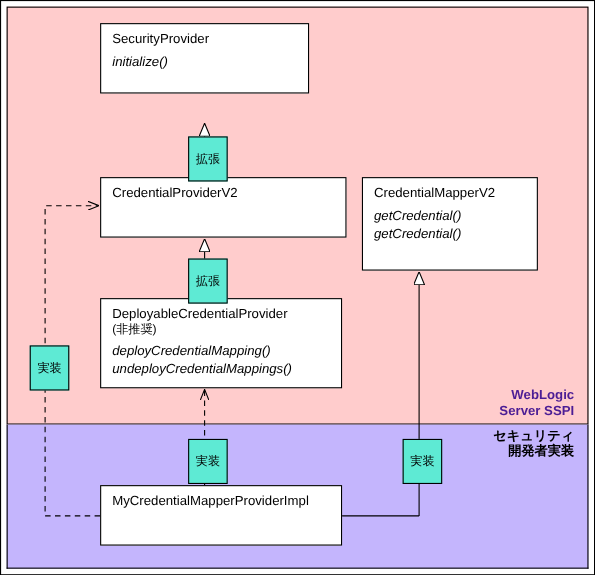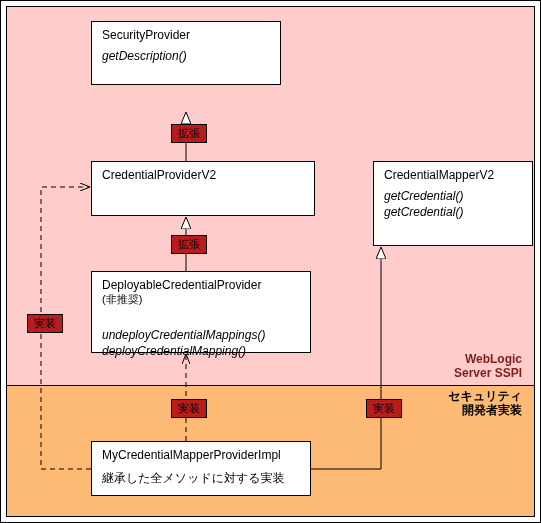--- a/index.html
+++ b/index.html
@@ -1,70 +1,69 @@
 <!DOCTYPE html>
 <html><head>
 <meta charset="utf-8">
 <style>
   * { box-sizing: border-box; }
   body { margin: 0; font-family: Arial, sans-serif; font-size: 12px; background: #fff; }
   .canvas { position: relative; width: 541px; height: 523px; border: 1px solid #000; }
   .zone-top { position: absolute; left: 5px; top: 5px; right: 5px; height: 380px; background: #fcc; border: 1px solid #000; }
-  .zone-bottom { position: absolute; left: 5px; top: 385px; right: 5px; bottom: 5px; background: #fdba74; border: 1px solid #000; border-top: none; }
+  .zone-bottom { position: absolute; left: 5px; top: 385px; right: 5px; bottom: 5px; background: #c4b5fd; border: 1px solid #000; border-top: none; }
   .box { position: absolute; background: #fff; border: 1px solid #000; padding: 6px 10px; }
   .title { font-weight: normal; margin-bottom: 6px; }
   .method { font-style: italic; margin: 0; line-height: 1.35; }
   .sub { font-size: 11px; }
-  .zone-label-top { position: absolute; right: 12px; bottom: 4px; color: #7f1d1d; font-weight: bold; text-align: right; line-height: 1.15; font-size:12px;}
+  .zone-label-top { position: absolute; right: 12px; bottom: 4px; color: #4c1d95; font-weight: bold; text-align: right; line-height: 1.15; font-size:12px;}
   .zone-label-bottom { position: absolute; right: 12px; top: 4px; font-weight: bold; text-align: right; line-height: 1.15; font-size:12px;}
   svg { position: absolute; left: 0; top: 0; pointer-events: none; }
-  .edge-label { position: absolute; background: #b91c1c; border: 1px solid #000; padding: 1px 6px; font-size: 11px; }
+  .edge-label { position: absolute; background: #5eead4; border: 1px solid #000; padding: 12px 6px; font-size: 11px; }
 </style>
 </head>
 <body>
 
 <div class="canvas">
 
   <div class="zone-top">
     <div class="zone-label-top"><span style="white-space:pre;">WebLogic
 Server SSPI</span></div>
   </div>
 
   <div class="zone-bottom">
     <div class="zone-label-bottom"><span style="white-space:pre;">セキュリティ
 開発者実装</span></div>
   </div>
 
   <div class="box" style="left:90px; top:20px; width:190px; height:64px;">
     <div class="title">SecurityProvider</div>
-    <div class="method">getDescription()</div>
+    <div class="method">initialize()</div>
   </div>
 
   <div class="box" style="left:90px; top:160px; width:224px; height:55px;">
     <div class="title">CredentialProviderV2</div>
   </div>
 
   <div class="box" style="left:90px; top:270px; width:220px; height:82px;">
     <div>
       <span>DeployableCredentialProvider</span>
     </div>
-    <div class="sub" style="margin-bottom:20px;">(非推奨)</div>
+    <div class="sub" style="margin-bottom:4px;">(非推奨)</div>
+    <div class="method">deployCredentialMapping()</div>
     <div class="method">undeployCredentialMappings()</div>
-    <div class="method">deployCredentialMapping()</div>
   </div>
 
-  <div class="box" style="left:328px; top:160px; width:160px; height:85px;margin-left:44px;">
+  <div class="box" style="left:328px; top:160px; width:160px; height:85px;">
     <div class="title">CredentialMapperV2</div>
     <div class="method">getCredential()</div>
     <div class="method">getCredential()</div>
   </div>
 
   <div class="box" style="left:90px; top:440px; width:220px; height:55px;">
     <div class="title" style="margin-bottom:8px;">MyCredentialMapperProviderImpl</div>
-    <div>継承した全メソッドに対する実装</div>
   </div>
 
   <svg width="541" height="523">
     <defs>
       <marker id="tri" markerWidth="12" markerHeight="10" refX="11" refY="5" orient="auto">
         <path d="M0,0 L12,5 L0,10 Z" fill="#fff" stroke="#000"></path>
       </marker>
       <marker id="arrow" markerWidth="10" markerHeight="8" refX="9" refY="4" orient="auto">
         <path d="M0,0 L10,4 L0,8" fill="none" stroke="#000"></path>
       </marker>

